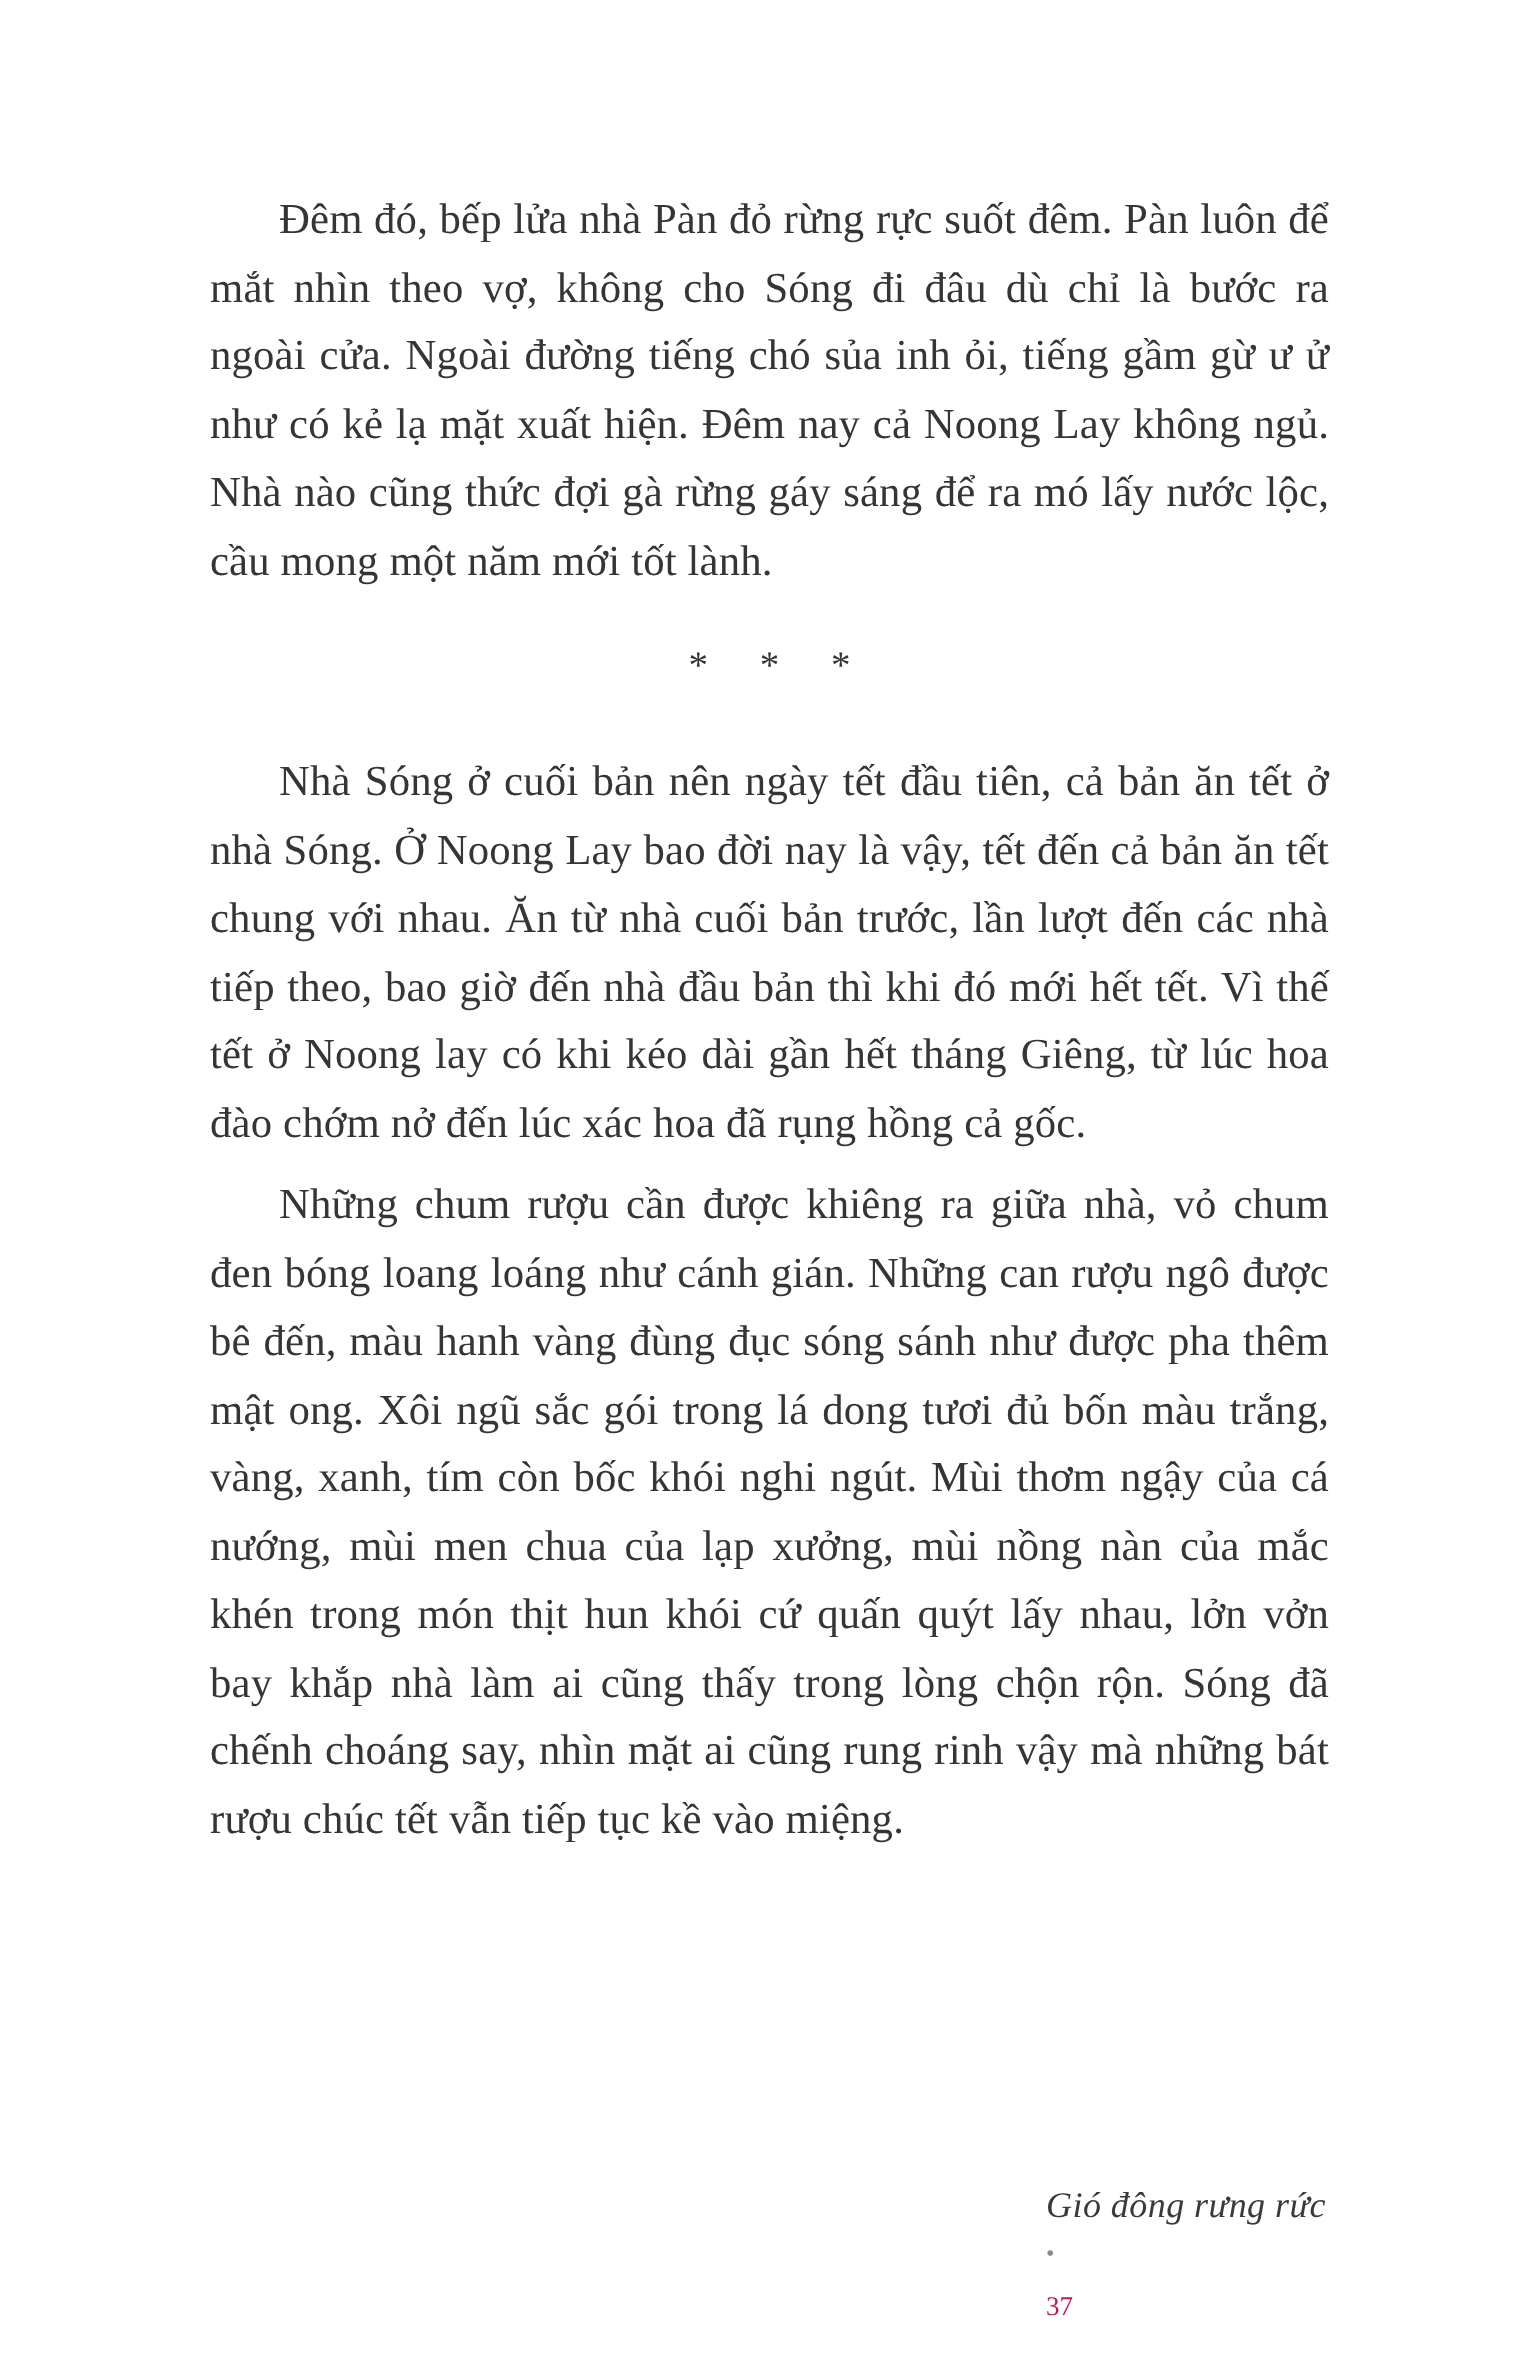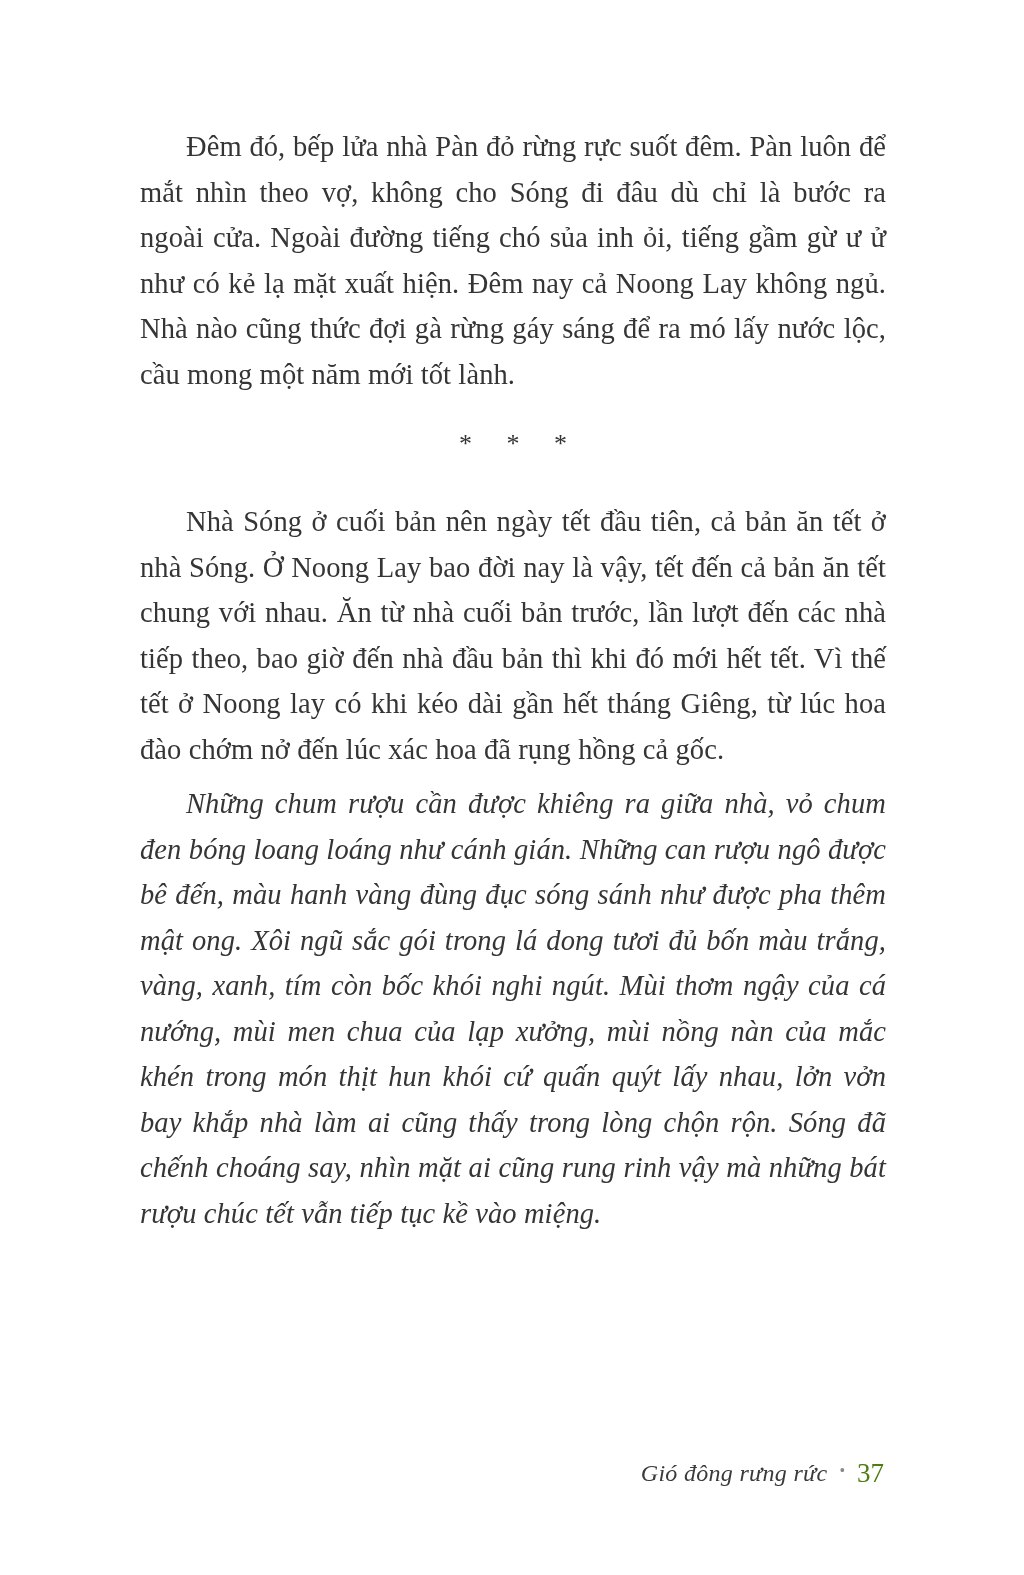--- a/index.html
+++ b/index.html
@@ -30,52 +30,52 @@
       margin: 0;
       font-size: 28.5px;
       line-height: 45.5px;
       text-align: justify;
       text-indent: 46px;
       color: #353535;
       letter-spacing: 0.1px;
     }
     .para + .para {
       margin-top: 9px;
-      font-style: italic;
     }
     .separator {
       text-align: center;
       font-size: 26px;
       letter-spacing: 14px;
       padding-left: 14px; 
       margin: 32px 0 40px 0;
       color: #353535;
     }
     .footer {
       position: absolute;
       top: 1458px;
       right: 140px;
       display: flex;
-      align-items: center;
+      align-items: flex-start;
       gap: 12px;
       color: #3a3a3a;
+      flex-direction: column;
     }
     .footer .running-title {
       font-style: italic;
       font-size: 24px;
       letter-spacing: 0.3px;
     }
     .footer .bullet {
       font-size: 16px;
       color: #8a8a8a;
       transform: translateY(-3px);
     }
     .footer .page-num {
-      font-size: 27px;
-      color: #4d7c0f;
+      font-size: 18px;
+      color: #be185d;
     }
   </style>
 </head>
 <body>
 
 <div class="book-page">
 
   <div class="text-block">
     <p class="para">Đêm đó, bếp lửa nhà Pàn đỏ rừng rực suốt đêm. Pàn luôn để mắt nhìn theo vợ, không cho Sóng đi đâu dù chỉ là bước ra ngoài cửa. Ngoài đường tiếng chó sủa inh ỏi, tiếng gầm gừ ư ử như có kẻ lạ mặt xuất hiện. Đêm nay cả Noong Lay không ngủ. Nhà nào cũng thức đợi gà rừng gáy sáng để ra mó lấy nước lộc, cầu mong một năm mới tốt lành.</p>
 

